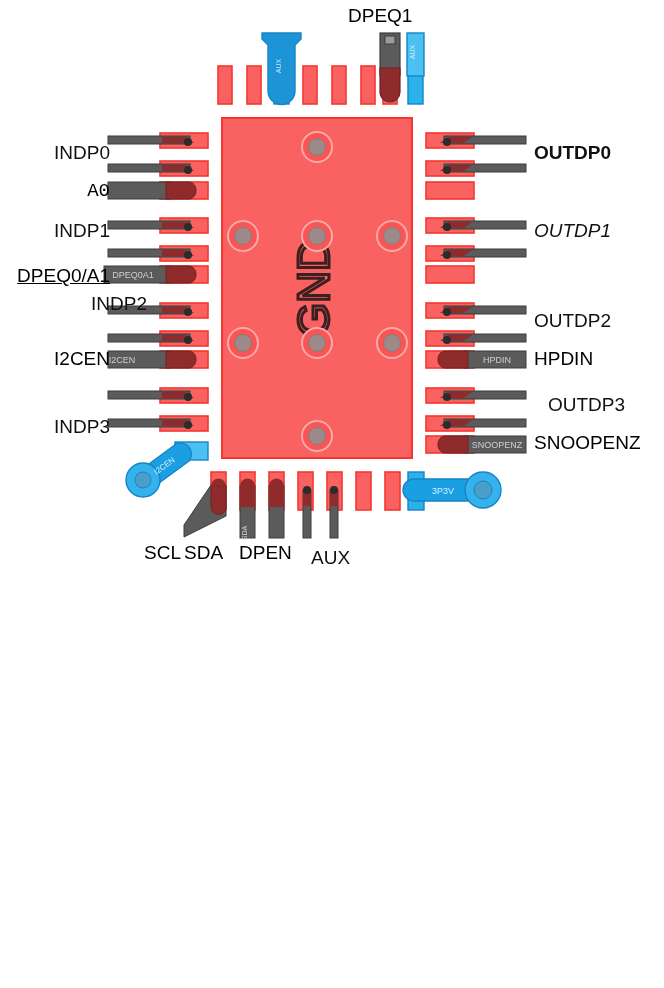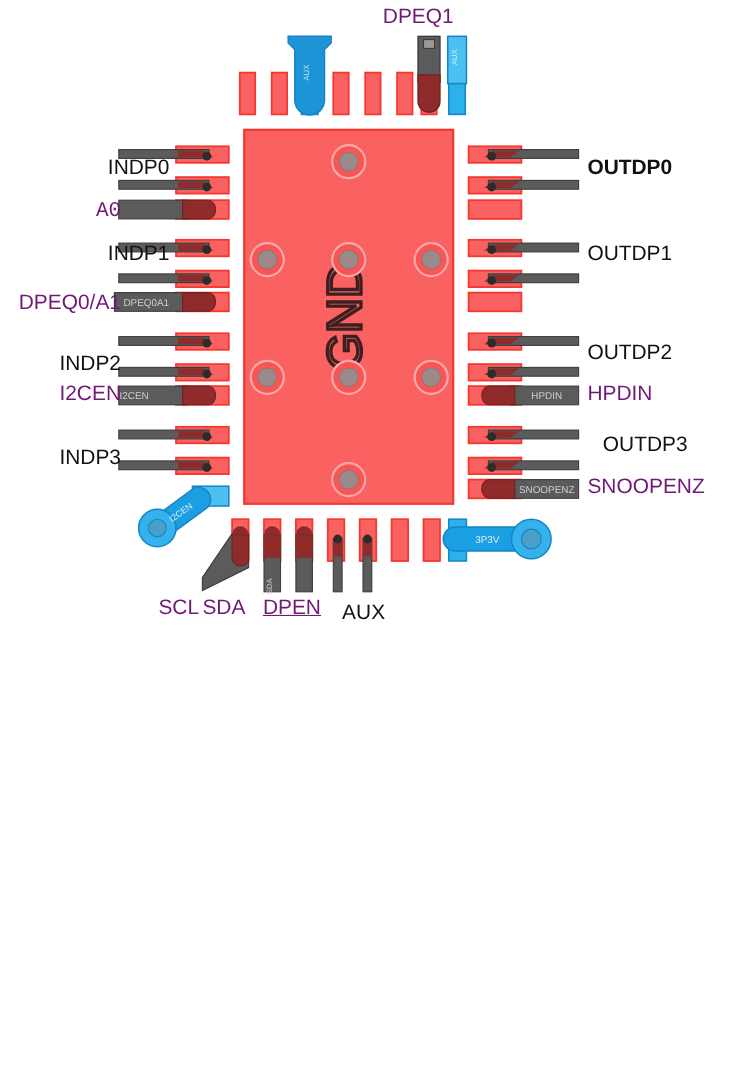--- a/index.html
+++ b/index.html
@@ -16,21 +16,21 @@
   svg{display:block;}
   .lbl{
     position:absolute;
     font-family:"Liberation Sans", sans-serif;
     font-size:19px;
     line-height:19px;
     white-space:nowrap;
     letter-spacing:0px;
   }
   .lbl.black{color:#111111;}
-  .lbl.red{color:#701a75;}
+  .lbl.red{color:#000000;}
   .lbl.r{text-align:right;}
   .lbl.l{text-align:left;}
 </style>
 </head>
 <body>
 
 <div id="board">
 
   <svg class="layer" width="664" height="988" viewBox="0 0 664 988" xmlns="http://www.w3.org/2000/svg">
     <defs>
@@ -287,34 +287,34 @@
       <circle cx="483" cy="490" r="18" fill="#35b2ee" stroke="#1585c6" stroke-width="1.4"></circle>
       <circle cx="483" cy="490" r="9" fill="#4a9fc8" stroke="#1585c6" stroke-width="1"></circle>
       <text x="443" y="494" font-size="9" fill="#d6f0fc" text-anchor="middle" font-family="'Liberation Sans',sans-serif">3P3V</text>
     </g>
   </svg>
 
   <div class="layer">
 
     <div class="lbl red l" style="left:348px;top:6px;">DPEQ1</div>
 
-    <div class="lbl black r" style="left:0px;top:143px;width:110px;padding-left:44px;">INDP0</div>
+    <div class="lbl black r" style="left:0px;top:143px;width:110px;">INDP0</div>
     <div class="lbl red r" style="left:0px;top:182px;width:110px;font-family:Liberation Mono, monospace;">A0</div>
-    <div class="lbl black r" style="left:0px;top:221px;width:110px;margin-left:44px;">INDP1</div>
-    <div class="lbl red r" style="left:0px;top:266px;width:110px;">DPEQ0/A1</div>
-    <div class="lbl black r" style="left:0px;top:321px;width:110px;">INDP2</div>
+    <div class="lbl black r" style="left:0px;top:221px;width:110px;">INDP1</div>
+    <div class="lbl red r" style="left:0px;top:266px;width:110px;text-decoration:underline;">DPEQ0/A1</div>
+    <div class="lbl black r" style="left:0px;top:294px;width:110px;padding-left:37px;">INDP2</div>
     <div class="lbl red r" style="left:0px;top:349px;width:110px;">I2CEN</div>
-    <div class="lbl black r" style="left:0px;top:407px;width:110px;">INDP3</div>
+    <div class="lbl black r" style="left:0px;top:417px;width:110px;">INDP3</div>
 
     <div class="lbl black l" style="left:534px;top:143px;font-weight:bold;">OUTDP0</div>
-    <div class="lbl black l" style="left:534px;top:221px;">OUTDP1</div>
+    <div class="lbl black l" style="left:534px;top:221px;font-style:italic;">OUTDP1</div>
     <div class="lbl black l" style="left:534px;top:311px;">OUTDP2</div>
     <div class="lbl red l" style="left:534px;top:349px;">HPDIN</div>
     <div class="lbl black l" style="left:548px;top:395px;">OUTDP3</div>
     <div class="lbl red l" style="left:534px;top:433px;">SNOOPENZ</div>
 
     <div class="lbl red l" style="left:144px;top:543px;">SCL</div>
     <div class="lbl red l" style="left:184px;top:543px;">SDA</div>
-    <div class="lbl red l" style="left:239px;top:543px;text-decoration:underline;">DPEN</div>
+    <div class="lbl red l" style="left:239px;top:543px;">DPEN</div>
     <div class="lbl black l" style="left:311px;top:548px;">AUX</div>
   </div>
 
 </div>
 
 </body></html>

